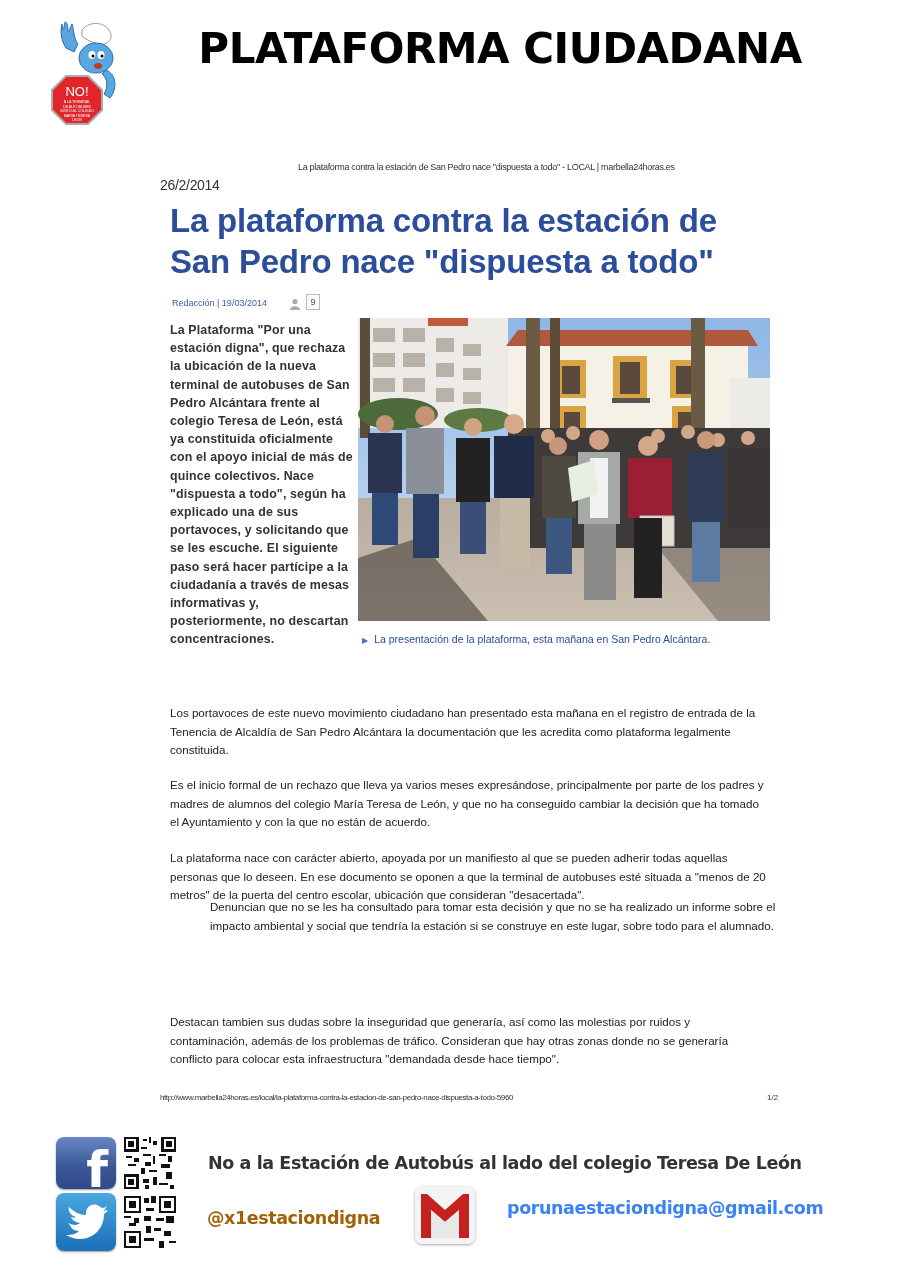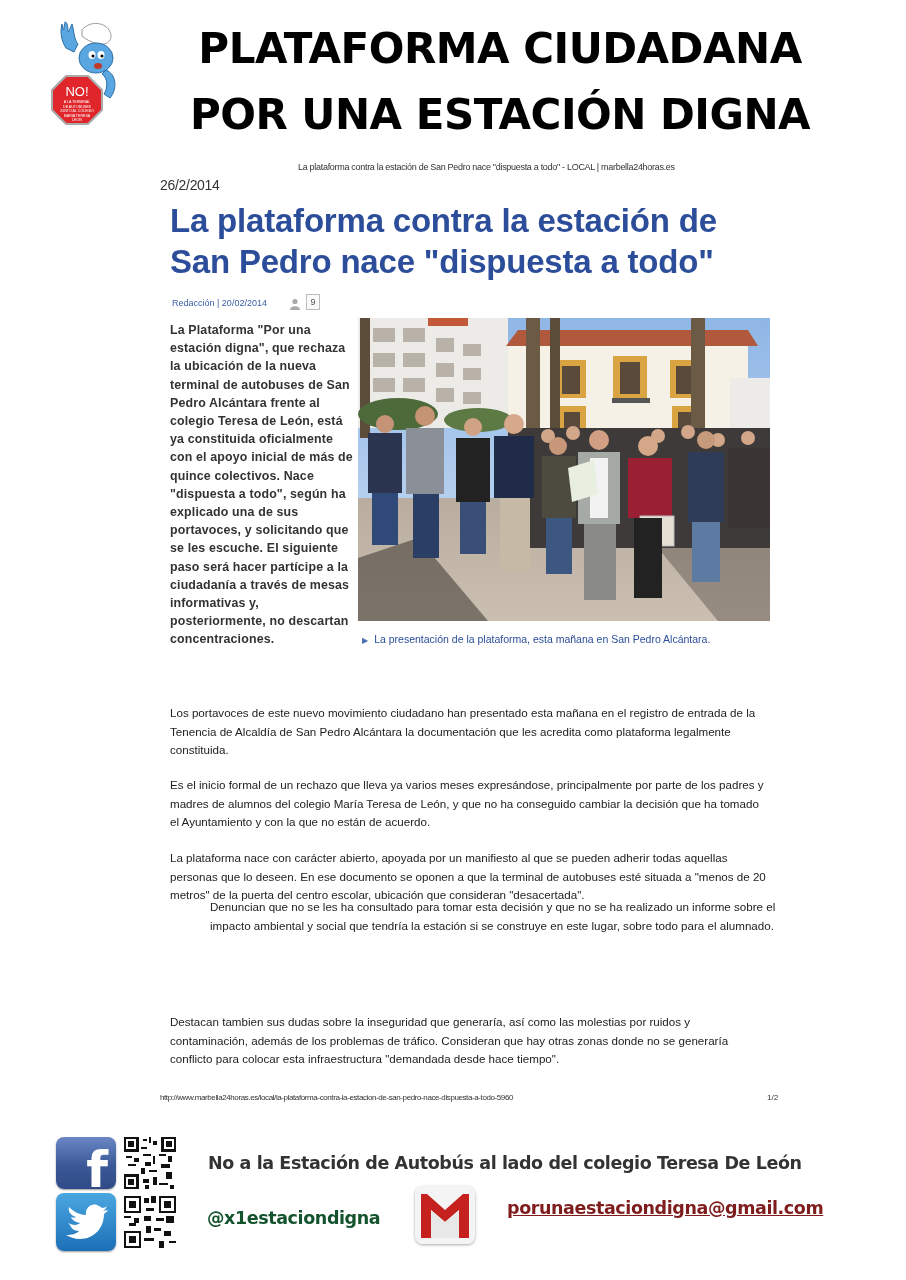--- a/index.html
+++ b/index.html
@@ -33,23 +33,23 @@
   .footer-page { left: 767px; top: 1093px; font-size: 8px; color: #333; }
 
   
   .fb-icon { left: 56px; top: 1137px; width: 60px; height: 52px; border-radius: 8px; background: linear-gradient(#6a86c4, #3b5998 55%, #2f4a86); box-shadow: 0 1px 2px rgba(0,0,0,0.4); overflow: hidden; }
   .fb-icon span { position: absolute; right: 8px; bottom: -6px; color: #fff; font-weight: bold; font-size: 50px; font-family: "DejaVu Sans", sans-serif; line-height: 1; }
   .tw-icon { left: 56px; top: 1193px; width: 60px; height: 58px; border-radius: 8px; background: linear-gradient(#4aa7e0, #1c6fb7); box-shadow: 0 1px 2px rgba(0,0,0,0.4); }
   .qr { background: #fff; }
   .qr-fb { left: 122px; top: 1137px; width: 56px; height: 52px; }
   .qr-tw { left: 124px; top: 1196px; width: 52px; height: 52px; }
   .contact-slogan { left: 196px; top: 1153px; font-size: 17.5px; font-weight: bold; color: #333; font-family: "DejaVu Sans", sans-serif; letter-spacing: -0.4px; margin-left: 12px; }
-  .twitter-handle { left: 207px; top: 1208px; font-size: 17.5px; font-weight: bold; color: #14532d; font-family: "DejaVu Sans", sans-serif; letter-spacing: -0.4px; }
+  .twitter-handle { left: 207px; top: 1208px; font-size: 17.5px; font-weight: bold; color: #a16207; font-family: "DejaVu Sans", sans-serif; letter-spacing: -0.4px; }
   .gmail-icon { left: 415px; top: 1186px; width: 60px; height: 58px; border-radius: 8px; background: #f4f4f4; box-shadow: 0 1px 3px rgba(0,0,0,0.35); overflow: hidden; }
-  .email { left: 507px; top: 1198px; font-size: 17.5px; font-weight: bold; color: #7f1d1d; font-family: "DejaVu Sans", sans-serif; letter-spacing: -0.4px; text-decoration: underline; }
+  .email { left: 507px; top: 1198px; font-size: 17.5px; font-weight: bold; color: #3b82f6; font-family: "DejaVu Sans", sans-serif; letter-spacing: -0.4px; }
 </style>
 </head>
 <body>
 
 <div class="abs logo">
   <svg width="88" height="110" viewBox="0 0 88 110">
 
     <path d="M38 12 C46 2 62 4 66 14 C70 22 62 28 54 26 C48 24 42 22 38 18 Z" fill="#fff" stroke="#999" stroke-width="1"></path>
 
     <path d="M18 6 C16 14 17 22 22 30 L30 34 L34 26 C30 22 30 12 28 6 C26 10 25 14 24 14 C24 8 23 4 21 4 C20 8 20 12 19 12 Z" fill="#5aa6e0" stroke="#2a6ea8" stroke-width="1"></path>
@@ -68,32 +68,31 @@
     <text x="33" y="85" text-anchor="middle" font-family="Liberation Sans, sans-serif" font-size="3.6" fill="#fff">A LA TERMINAL</text>
     <text x="33" y="89.5" text-anchor="middle" font-family="Liberation Sans, sans-serif" font-size="3.6" fill="#fff">DE AUTOBUSES</text>
     <text x="33" y="94" text-anchor="middle" font-family="Liberation Sans, sans-serif" font-size="3.6" fill="#fff">JUNTO AL COLEGIO</text>
     <text x="33" y="98.5" text-anchor="middle" font-family="Liberation Sans, sans-serif" font-size="3.6" fill="#fff">MARIA TERESA</text>
     <text x="33" y="103" text-anchor="middle" font-family="Liberation Sans, sans-serif" font-size="3.6" fill="#fff">LEON</text>
   </svg>
 </div>
 
 <div class="abs header-title">
   <div>PLATAFORMA CIUDADANA</div>
-  <div>POR UNA ESTACIÓN DIGNA</div>
 </div>
 
 <div class="abs print-date">26/2/2014</div>
 <div class="abs print-title">La plataforma contra la estación de San Pedro nace "dispuesta a todo" - LOCAL | marbella24horas.es</div>
 
 <div class="abs article-headline">
   <div>La plataforma contra la estación de</div>
   <div>San Pedro nace "dispuesta a todo"</div>
 </div>
 
-<div class="abs byline">Redacción | 20/02/2014</div>
+<div class="abs byline">Redacción | 19/03/2014</div>
 <div class="abs byline-user-icon">
   <svg width="12" height="12" viewBox="0 0 12 12">
       <circle cx="6" cy="3.5" r="2.6" fill="#aaa"></circle>
       <path d="M1 12 C1 7 11 7 11 12 Z" fill="#aaa"></path>
     </svg>
 </div>
 <div class="abs byline-comment-badge">
   <span>9</span>
 </div>
 

